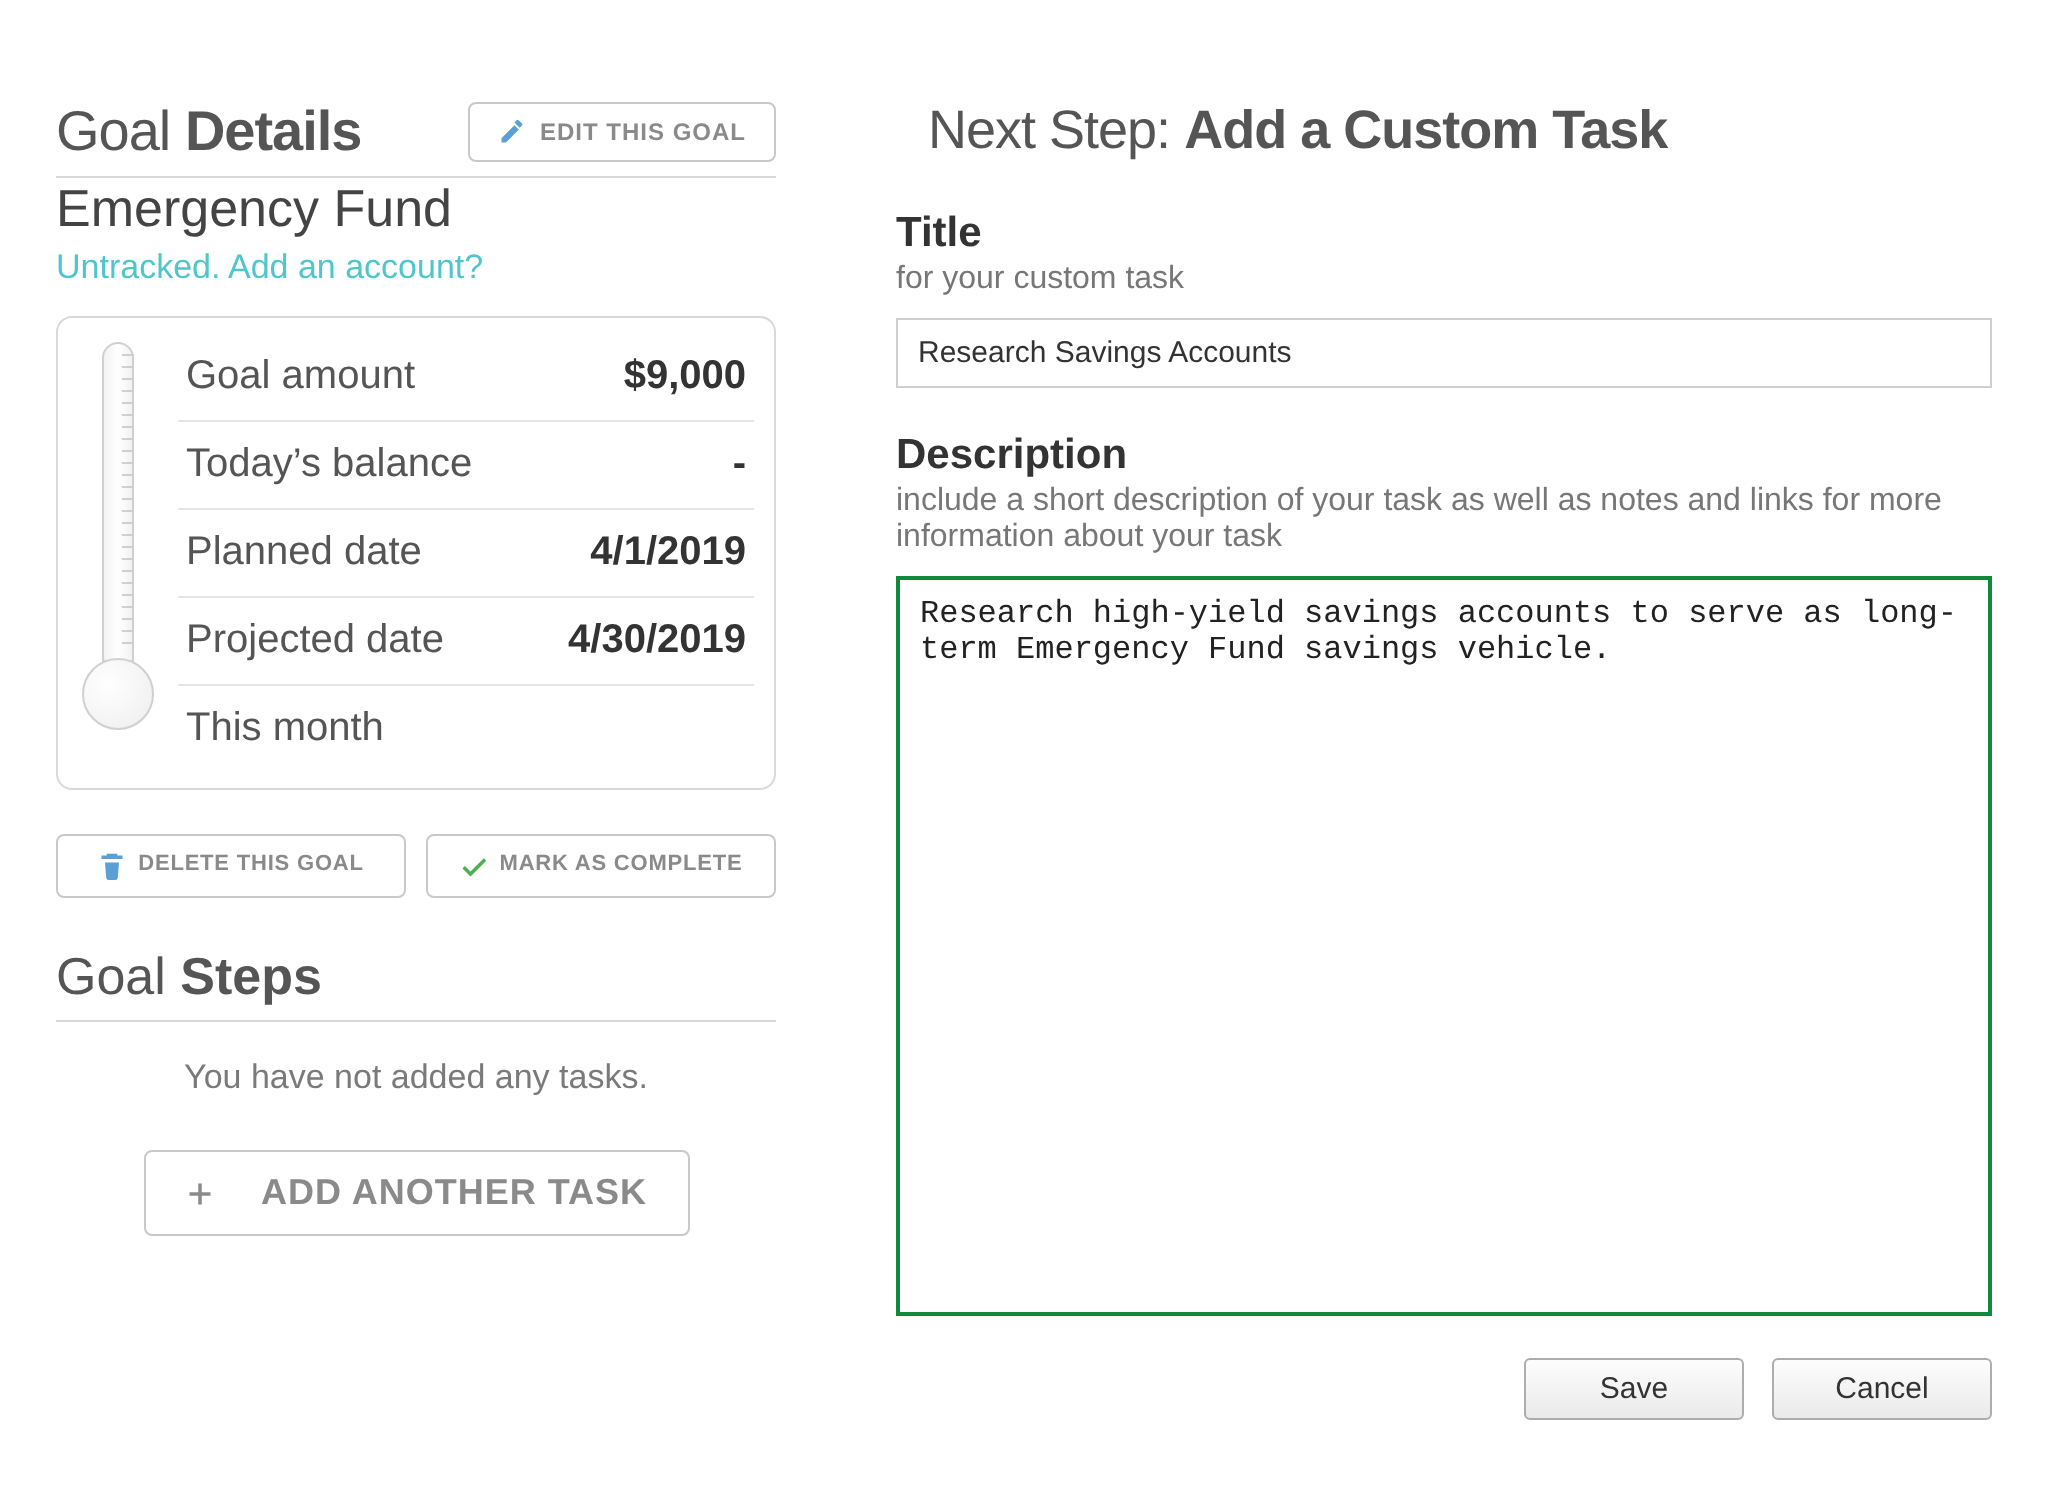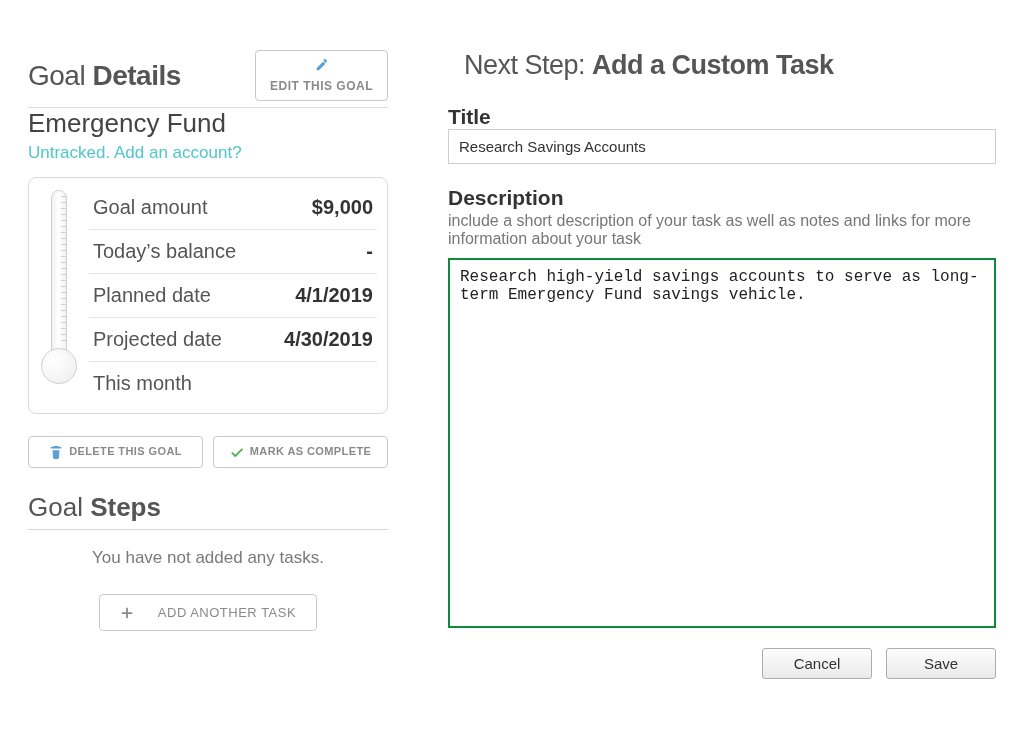--- a/index.html
+++ b/index.html
@@ -43,21 +43,20 @@
     gap: 7px;
     border: 1px solid #c9c9c9;
     background: #fff;
     border-radius: 4px;
     padding: 7px 14px;
     font-size: 12px;
     letter-spacing: 0.5px;
     color: #8a8a8a;
     font-weight: 600;
     cursor: pointer;
-    flex-direction: column;
   }
   .goal-name {
     font-size: 26px;
     font-weight: 300;
     color: #444;
     margin: 0;
   }
   .untracked-link {
     display: inline-block;
     margin-top: 4px;
@@ -170,24 +169,24 @@
   .add-task-btn {
     display: flex;
     align-items: center;
     justify-content: center;
     gap: 24px;
     margin: 0 auto;
     border: 1px solid #c9c9c9;
     background: #fff;
     border-radius: 4px;
     padding: 10px 20px;
-    font-size: 13px;
+    font-size: 18px;
     letter-spacing: 0.5px;
     color: #8a8a8a;
-    font-weight: 400;
+    font-weight: 700;
     cursor: pointer;
   }
   
   .right-title {
     font-size: 27px;
     font-weight: 300;
     color: #555;
     letter-spacing: -0.5px;
     margin: 0 16px 24px;
   }
@@ -334,26 +333,27 @@
       <span>ADD ANOTHER TASK</span>
     </button>
   </div>
 
   <div class="right-col">
     <h1 class="right-title">
       <span class="light">Next Step: </span><span class="bold">Add a Custom Task</span>
     </h1>
 
     <div class="field-label">Title</div>
+    <div class="field-sub">for your custom task</div>
     <input type="text" class="title-input" value="Research Savings Accounts" style="">
 
     <div class="desc-wrap">
       <div class="field-label">Description</div>
       <div class="field-sub">include a short description of your task as well as notes and links for more information about your task</div>
       <textarea class="desc-area" style="">Research high-yield savings accounts to serve as long-term Emergency Fund savings vehicle.</textarea>
     </div>
 
     <div class="form-actions">
+      <button>Save</button>
       <button>Cancel</button>
-      <button>Save</button>
     </div>
   </div>
 </div>
 
 </body></html>

